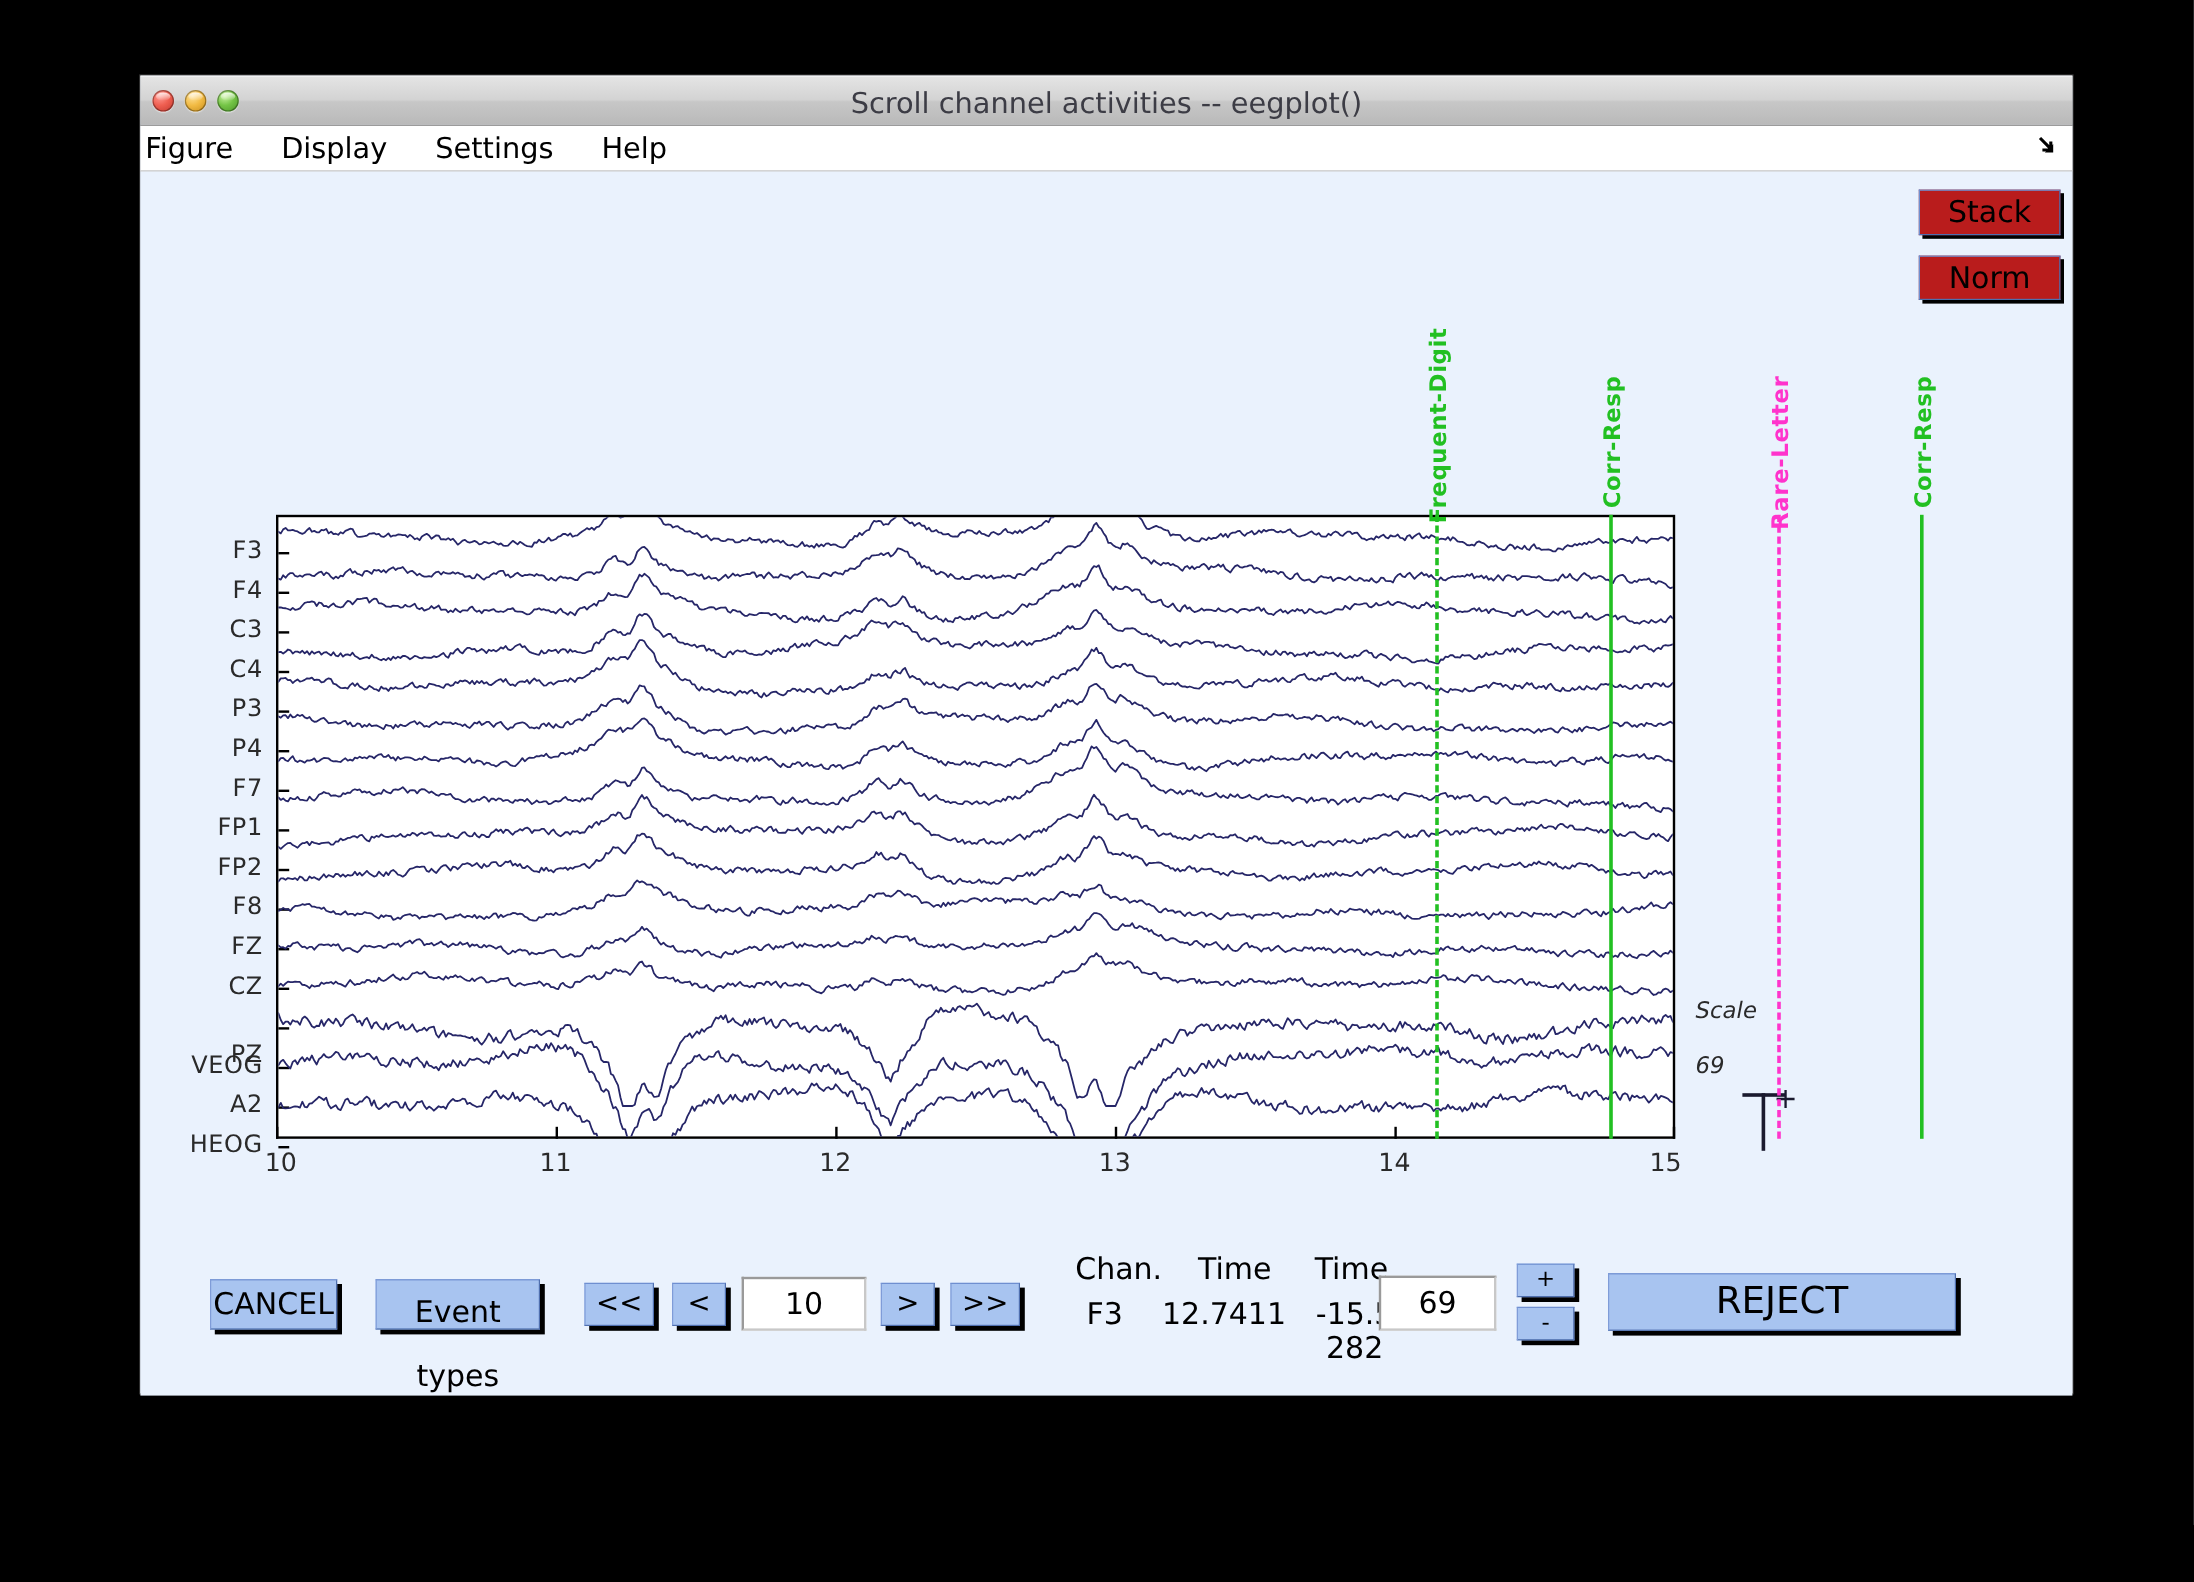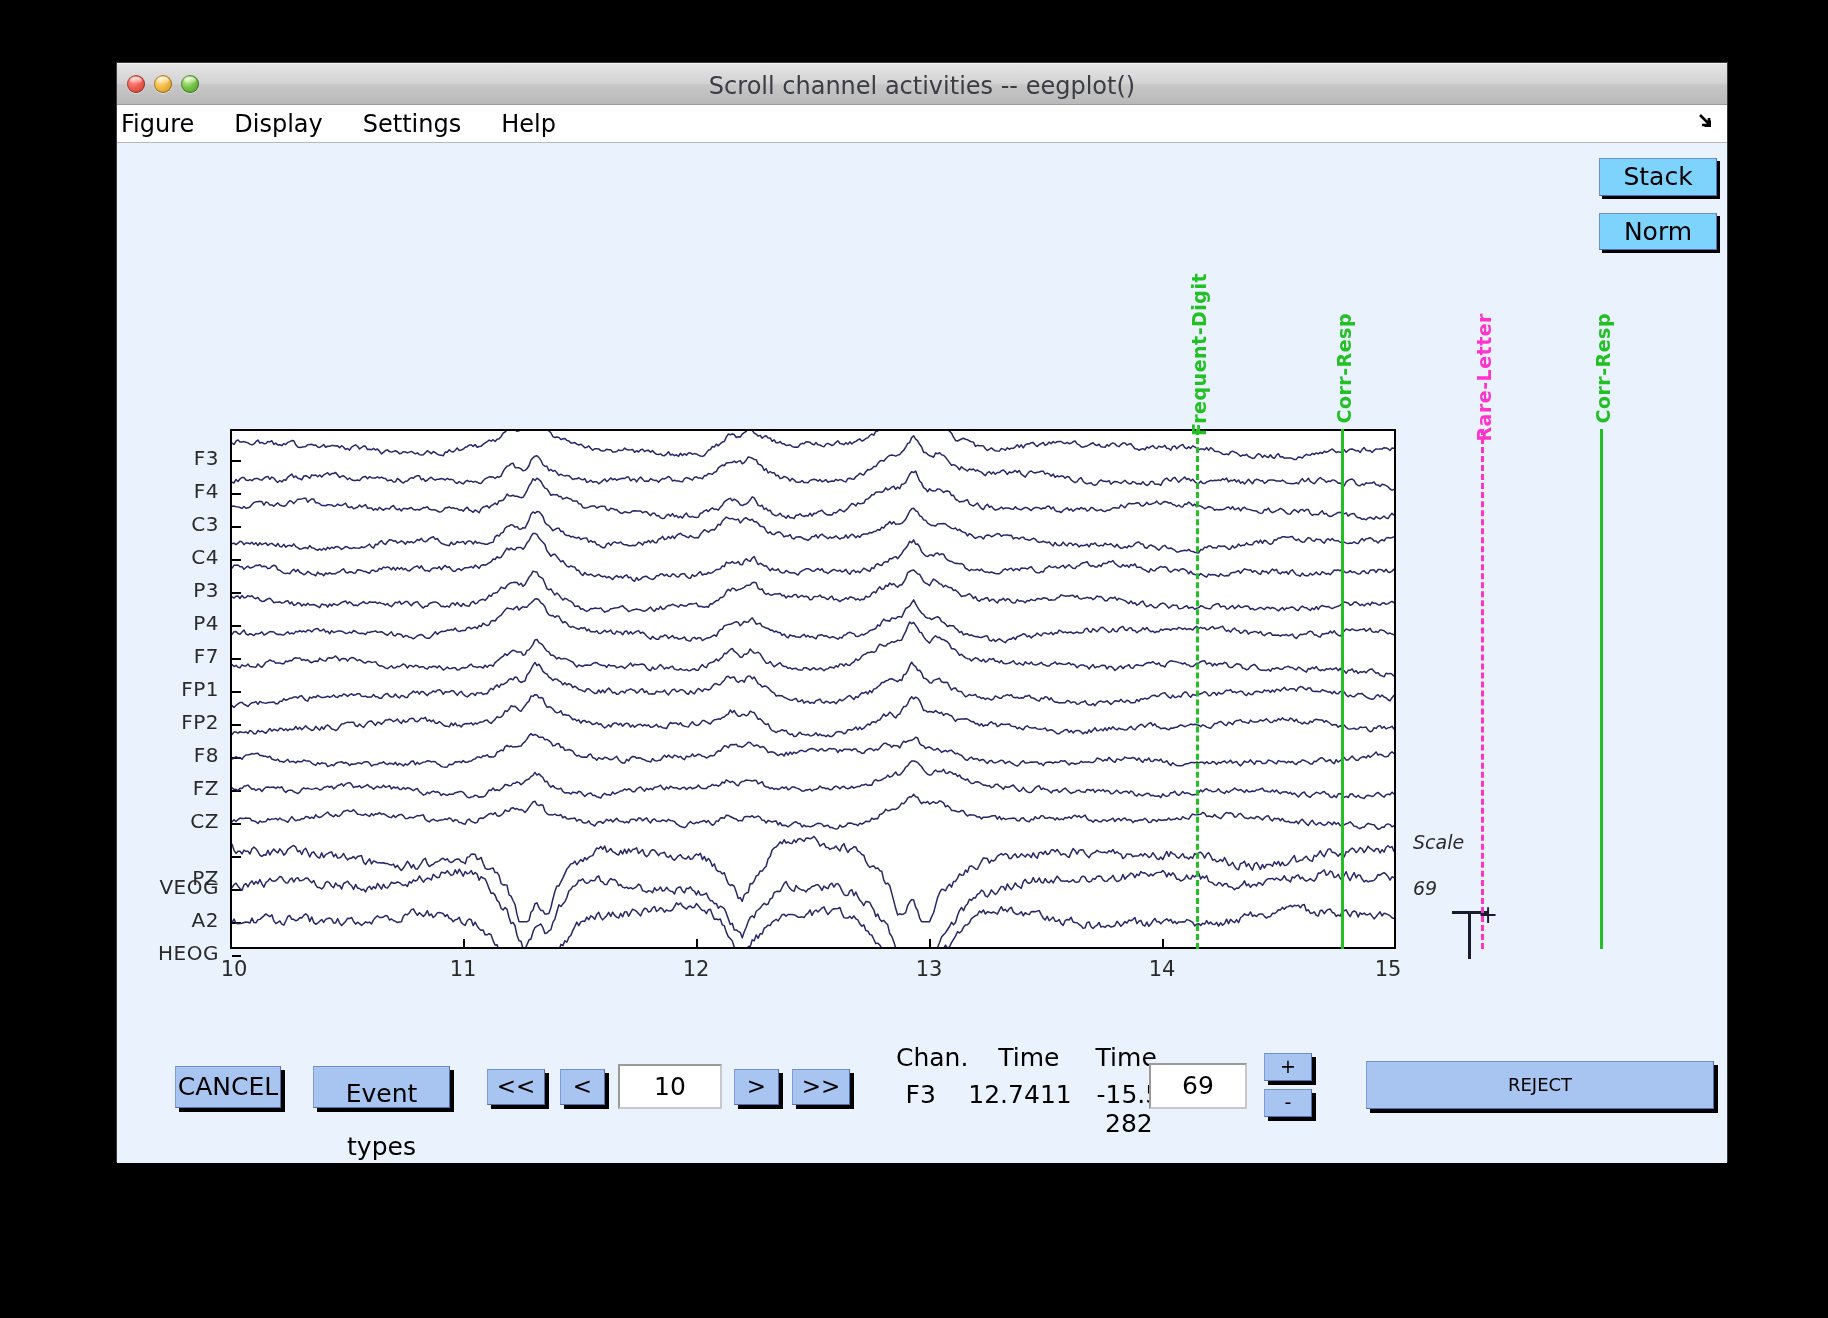--- a/index.html
+++ b/index.html
@@ -108,21 +108,21 @@
   
   .side-btns {
     position: absolute;
     right: 10px;
     top: 15px;
     display: flex;
     flex-direction: column;
     gap: 17px;
   }
   .mbtn {
-    background: #7dd3fc;
+    background: #b91c1c;
     border: 1px solid #4f6fae;
     border-top-color: #6f8fd0;
     border-left-color: #6f8fd0;
     box-shadow: 3px 3px 0 0 #000;
     color: #000;
     font-size: 25px;
     font-family: "DejaVu Sans", sans-serif;
     text-align: center;
     padding: 3px 14px;
     cursor: pointer;
@@ -305,21 +305,21 @@
   .readout .row.vals { margin-top: 8px; }
   .readout .cell { text-align: center; margin-left: 23px; }
   .readout .cell.chan { width: 78px; }
   .readout .cell.time { width: 110px; }
   .readout .cell.val  { width: 108px; position: relative; }
   .readout .val-wrap  { word-break: break-all; line-height: 1.05; }
 
   .c-scale    { position:absolute; left:1032px; top:32px; width:98px;  height:46px; font-size:25px; line-height:42px; }
   .c-plus     { position:absolute; left:1147px; top:22px; width:48px;  height:28px; font-size:19px; line-height:25px; }
   .c-minus    { position:absolute; left:1147px; top:58px; width:48px;  height:28px; font-size:19px; line-height:25px; }
-  .c-reject   { position:absolute; left:1223px; top:30px; width:348px; height:48px; font-size:18px; line-height:45px;margin-left:26px; }
+  .c-reject   { position:absolute; left:1223px; top:30px; width:290px; height:48px; font-size:31px; line-height:45px; }
 </style>
 </head>
 <body>
 
 <div class="window">
 
   <div class="titlebar">
     <div class="lights">
       <div class="light red"></div>
       <div class="light yellow"></div>

